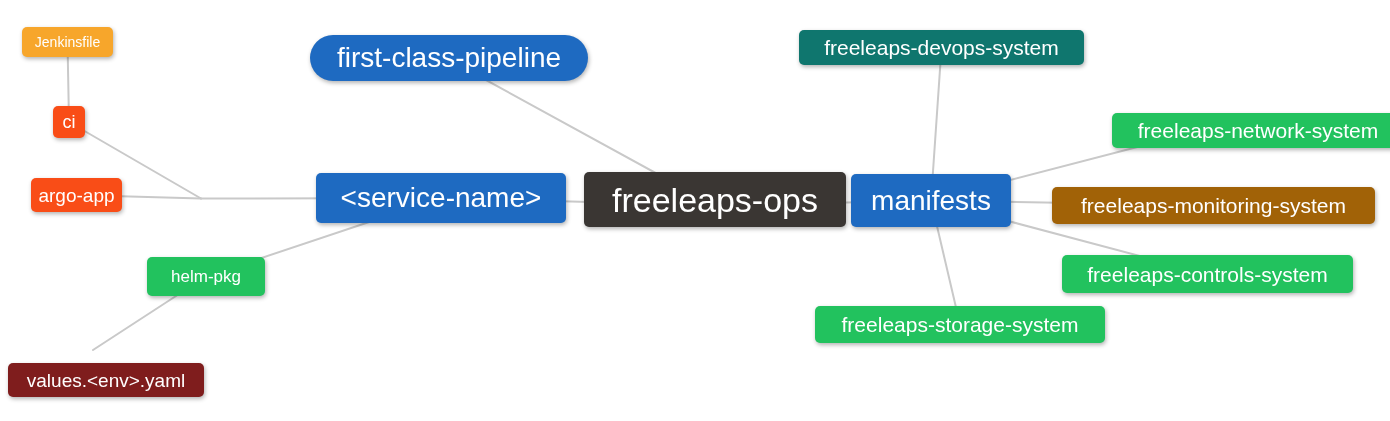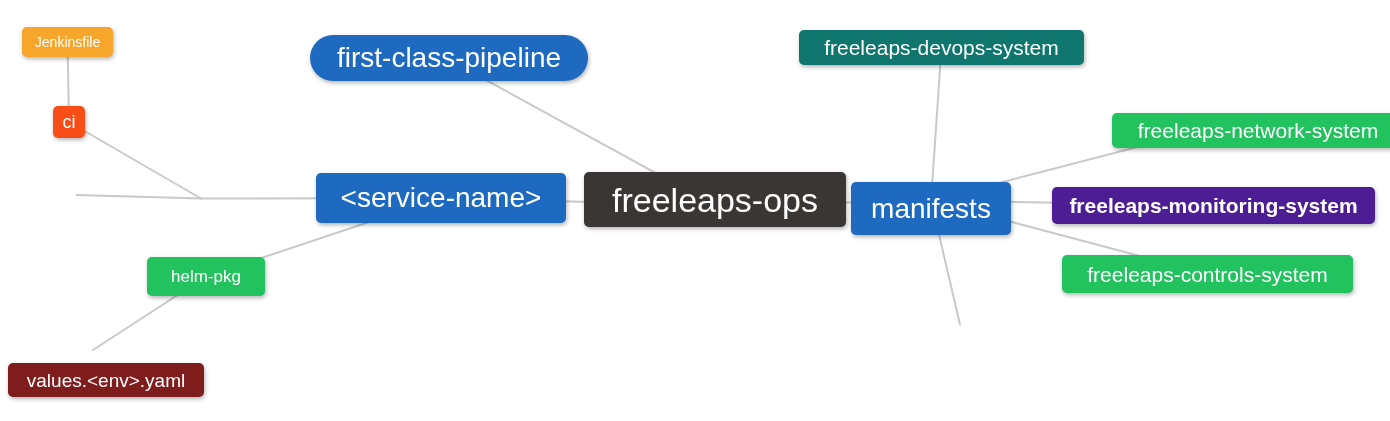--- a/index.html
+++ b/index.html
@@ -54,23 +54,25 @@
       <line x1="715" y1="205.5" x2="931" y2="200.5" stroke="#c9c9c9" stroke-width="2" stroke-linecap="round"></line>
       <line x1="931" y1="200.5" x2="941.5" y2="47.5" stroke="#c9c9c9" stroke-width="2" stroke-linecap="round"></line>
       <line x1="931" y1="200.5" x2="1201" y2="130.5" stroke="#c9c9c9" stroke-width="2" stroke-linecap="round"></line>
       <line x1="931" y1="200.5" x2="1213.5" y2="205.5" stroke="#c9c9c9" stroke-width="2" stroke-linecap="round"></line>
       <line x1="931" y1="200.5" x2="1207.5" y2="274" stroke="#c9c9c9" stroke-width="2" stroke-linecap="round"></line>
       <line x1="931" y1="200.5" x2="960" y2="324.5" stroke="#c9c9c9" stroke-width="2" stroke-linecap="round"></line>
     </svg>
 
 <div class="node" style="left: 22px; top: 27px; width: 91px; height: 30px; font-size: 14px; background: rgb(247, 166, 43); color: rgb(255, 255, 255);">Jenkinsfile</div>
     <div class="node" style="left: 53px; top: 106px; width: 32px; height: 32px; font-size: 18px; background: rgb(249, 77, 23); color: rgb(255, 255, 255);">ci</div>
+    <div class="node" style="left: 31px; top: 178px; width: 91px; height: 34px; font-size: 19px; background: rgb(249, 77, 23); color: rgb(255, 255, 255);">argo-app</div>
     <div class="node" style="left: 147px; top: 257px; width: 118px; height: 39px; font-size: 17px; background: rgb(34, 194, 94); color: rgb(255, 255, 255);">helm-pkg</div>
     <div class="node" style="left: 8px; top: 333px; width: 196px; height: 34px; font-size: 19px; background: #7f1d1d; color: rgb(255, 255, 255); margin-top: 30px;">values.&lt;env&gt;.yaml</div>
     <div class="node" style="left: 310px; top: 35px; width: 278px; height: 46px; font-size: 28px; background: rgb(30, 106, 193); color: rgb(255, 255, 255); border-radius: 27px;">first-class-pipeline</div>
     <div class="node" style="left: 316px; top: 173px; width: 250px; height: 50px; font-size: 28px; background: rgb(30, 106, 193); color: rgb(255, 255, 255);">&lt;service-name&gt;</div>
     <div class="node" style="left: 584px; top: 172px; width: 262px; height: 55px; font-size: 34px; background: rgb(58, 54, 51); color: rgb(255, 255, 255);">freeleaps-ops</div>
-    <div class="node" style="left: 851px; top: 174px; width: 160px; height: 53px; font-size: 28px; background: rgb(30, 106, 193); color: rgb(255, 255, 255); margin-top: 8px;">manifests</div>
+    <div class="node" style="left: 851px; top: 174px; width: 160px; height: 53px; font-size: 28px; background: rgb(30, 106, 193); color: rgb(255, 255, 255);">manifests</div>
     <div class="node" style="left: 799px; top: 30px; width: 285px; height: 35px; font-size: 21px; background: #0f766e; color: rgb(255, 255, 255);">freeleaps-devops-system</div>
     <div class="node" style="left: 1112px; top: 113px; width: 292px; height: 35px; font-size: 21px; background: rgb(34, 194, 94); color: rgb(255, 255, 255);">freeleaps-network-system</div>
-    <div class="node" style="left: 1052px; top: 187px; width: 323px; height: 37px; font-size: 21px; background: #4c1d95; color: rgb(255, 255, 255); font-weight: bold;">freeleaps-monitoring-system</div>
+    <div class="node" style="left: 1052px; top: 187px; width: 323px; height: 37px; font-size: 21px; background: #a16207; color: rgb(255, 255, 255);">freeleaps-monitoring-system</div>
     <div class="node" style="left: 1062px; top: 255px; width: 291px; height: 38px; font-size: 21px; background: rgb(34, 194, 94); color: rgb(255, 255, 255);">freeleaps-controls-system</div>
+    <div class="node" style="left: 815px; top: 306px; width: 290px; height: 37px; font-size: 21px; background: rgb(34, 194, 94); color: rgb(255, 255, 255);">freeleaps-storage-system</div>
   </div>
 
 </body></html>

